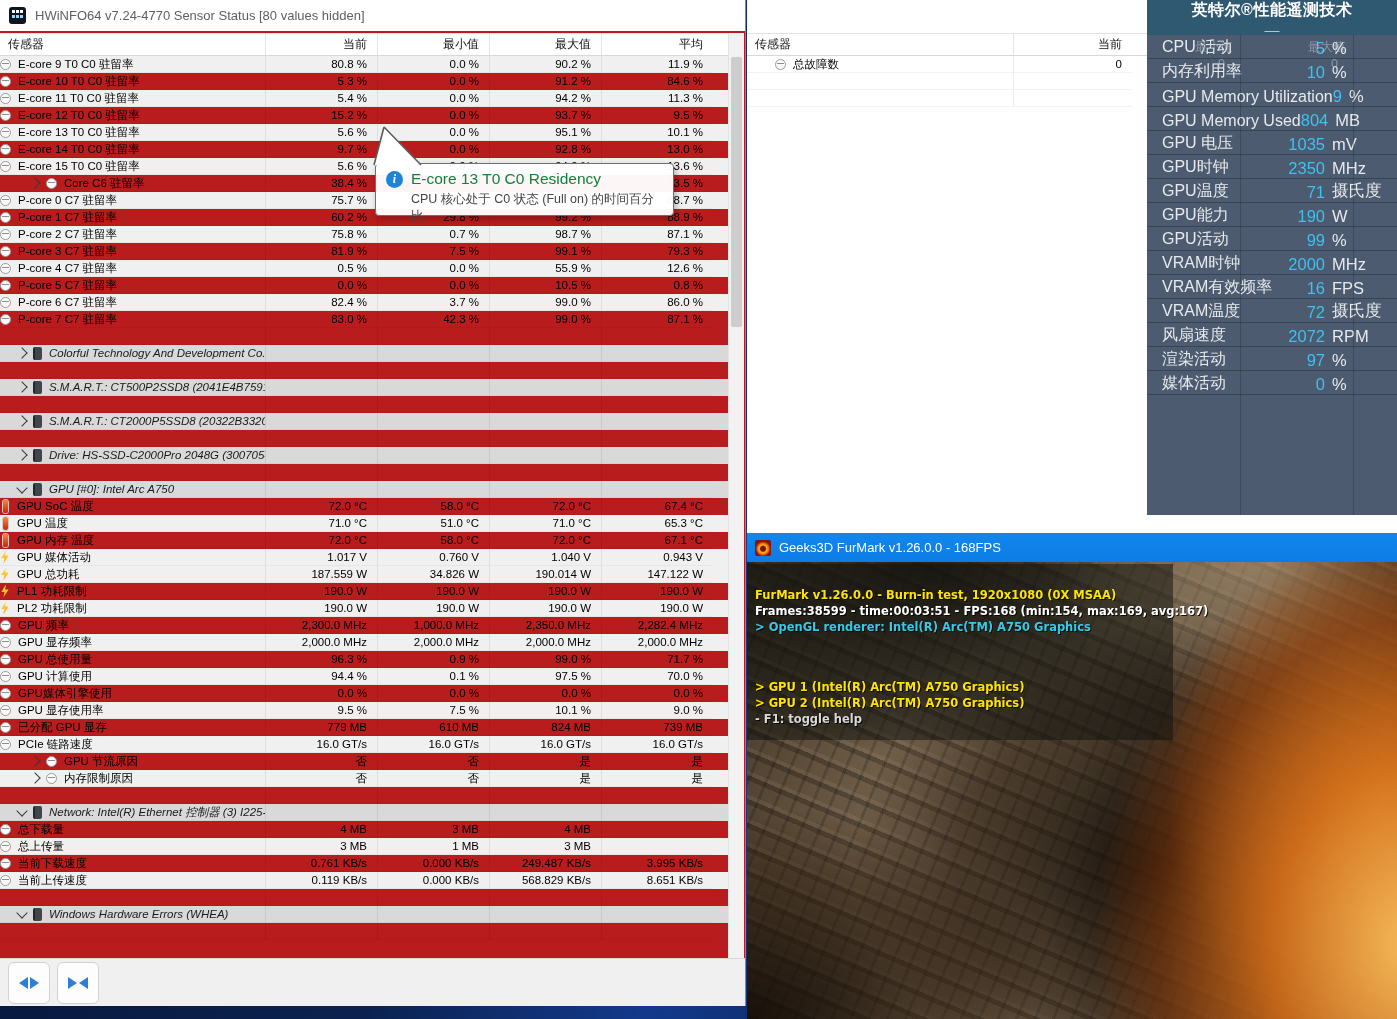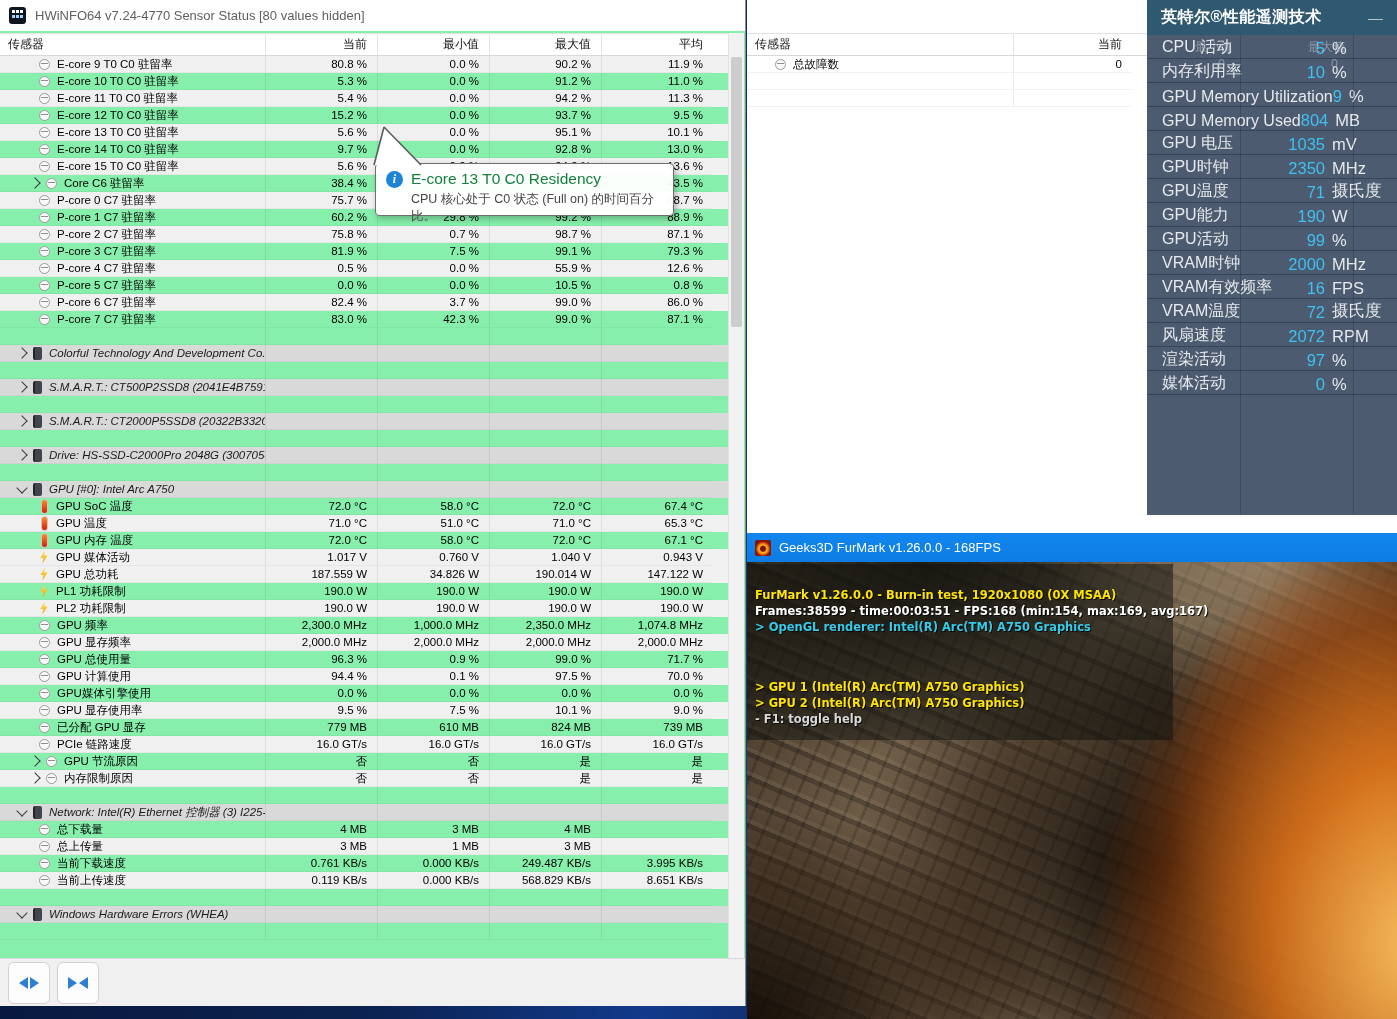--- a/index.html
+++ b/index.html
@@ -2,21 +2,21 @@
 <html><head>
 <meta charset="utf-8">
 <style>
   html,body{margin:0;padding:0;}
   body{
     width:1397px;height:1019px;position:relative;overflow:hidden;
     font-family:"Liberation Sans","DejaVu Sans",sans-serif;
     background:linear-gradient(105deg,#071333 0%,#0b2250 38%,#123a8c 55%,#0a1c44 75%,#061027 100%);
   }
   
-  #left-window{position:absolute;left:0;top:0;width:746px;height:1006px;background:#86efac;border-right:1px solid #8a8a8a;box-sizing:border-box;}
+  #left-window{position:absolute;left:0;top:0;width:746px;height:1006px;background:#b91c1c;border-right:1px solid #8a8a8a;box-sizing:border-box;}
   .titlebar{height:31px;display:flex;align-items:center;padding-left:9px;background:#fff;}
   .hwinfo-ico{width:17px;height:17px;border-radius:3px;background:#10161f;margin-right:9px;position:relative;flex:none;}
   .hwinfo-ico::after{content:"";position:absolute;left:3px;top:3px;width:11px;height:8px;
     background:
       linear-gradient(#fff,#fff) 0 0/3px 3px no-repeat, linear-gradient(#fff,#fff) 4px 0/3px 3px no-repeat, linear-gradient(#fff,#fff) 8px 0/3px 3px no-repeat,
       linear-gradient(#9fd3ff,#9fd3ff) 0 5px/3px 3px no-repeat, linear-gradient(#9fd3ff,#9fd3ff) 4px 5px/3px 3px no-repeat, linear-gradient(#9fd3ff,#9fd3ff) 8px 5px/3px 3px no-repeat;}
   .title-text{font-size:13px;color:#5f5f5f;}
   .hdr-row{position:absolute;left:0;top:33px;height:23px;width:730px;display:flex;border-top:1px solid #e3e3e3;border-bottom:1px solid #d8d8d8;background:#fff;box-sizing:border-box;font-size:12px;color:#111;}
   .hdr-label{width:265px;padding-left:8px;display:flex;align-items:center;box-sizing:border-box;}
   .hdr-val{width:112px;display:flex;align-items:center;justify-content:flex-end;padding-right:10px;box-sizing:border-box;border-left:1px solid #e4e4e4;}
@@ -32,21 +32,21 @@
   .chev.d{transform:rotate(45deg);margin:-3px 7px 0 10px;}
   .ic{flex:none;display:inline-block;margin-right:7px;}
   .ic-gauge{width:11px;height:11px;border:1.5px solid #9b9b9b;border-radius:50%;background:#fafafa;box-sizing:border-box;position:relative;}
   .ic-gauge::after{content:"";position:absolute;left:1px;right:1px;top:3.2px;height:1.6px;background:#8f8f8f;}
   .ic-chip{width:9px;height:13px;background:#41454c;border-radius:2px;border-left:2px solid #23262b;box-sizing:border-box;}
   .ic-thermo{width:5px;height:13px;border-radius:3px;background:linear-gradient(#ff8a2a,#d61f06);box-shadow:0 0 0 1px #c9c9c9;margin-left:3px;margin-right:9px;}
   .ic-bolt{width:10px;height:13px;background:linear-gradient(#ffe14d,#f0a212);clip-path:polygon(58% 0,14% 58%,44% 58%,34% 100%,86% 38%,52% 38%);filter:drop-shadow(0 0 .5px #a06c00);}
   .ic-fan{width:12px;height:12px;position:relative;}
   .ic-fan::before,.ic-fan::after{content:"";position:absolute;left:5px;top:0;width:2.6px;height:12px;background:#1d1d1d;border-radius:1px;}
   .ic-fan::after{transform:rotate(90deg);}
-  .ind-data{padding-left:39px;}
+  .ind-data{}
   .ind-chev{padding-left:21px;}
   .ind-sect{padding-left:8px;}
   
   #left-scroll{position:absolute;right:1px;top:33px;width:15px;height:925px;background:#f2f2f2;border-left:1px solid #e2e2e2;}
   #left-thumb{position:absolute;left:2px;top:24px;width:11px;height:270px;background:#cdcdcd;border-radius:2px;}
   
   #left-toolbar{position:absolute;left:0;top:958px;width:745px;height:48px;background:#f0f0f0;border-top:1px solid #d9d9d9;display:flex;align-items:center;padding-left:8px;box-sizing:border-box;gap:7px;}
   .tb-btn{width:40px;height:40px;background:#fdfdfd;border:1px solid #d2d2d2;border-radius:6px;display:flex;align-items:center;justify-content:center;gap:2px;}
   .tri{width:0;height:0;border-top:6px solid transparent;border-bottom:6px solid transparent;}
   .tri.l{border-right:9px solid #2e7fd4;}
@@ -62,21 +62,21 @@
   #right-window{position:absolute;left:747px;top:0;width:650px;height:533px;background:#fff;}
   #right-hdr{position:absolute;left:0;top:33px;width:400px;height:23px;display:flex;border-top:1px solid #e3e3e3;border-bottom:1px solid #d8d8d8;box-sizing:border-box;font-size:12px;color:#111;}
   .rhdr-label{width:266px;padding-left:8px;display:flex;align-items:center;box-sizing:border-box;}
   .rhdr-val{width:119px;display:flex;align-items:center;justify-content:flex-end;padding-right:10px;box-sizing:border-box;border-left:1px solid #e4e4e4;}
   #right-rows{position:absolute;left:0;top:56px;width:385px;}
   .rrow{display:flex;height:17px;font-size:11.5px;box-sizing:border-box;}
   .rrow .cl{width:266px;display:flex;align-items:center;padding-left:28px;box-sizing:border-box;border-bottom:1px solid rgba(0,0,0,0.05);}
   .rrow .cv{width:119px;display:flex;align-items:center;justify-content:flex-end;padding-right:10px;box-sizing:border-box;border-left:1px solid rgba(0,0,0,0.07);border-bottom:1px solid rgba(0,0,0,0.05);}
   
   #intel-panel{position:absolute;left:1147px;top:0;width:250px;height:515px;z-index:50;}
-  #intel-hdr{height:35px;background:#2f5871;display:flex;align-items:center;justify-content:space-between;padding:0 14px;box-sizing:border-box;}
+  #intel-hdr{height:35px;background:#2f5871;display:flex;align-items:center;justify-content:space-between;padding:0 14px;box-sizing:border-box;flex-direction:column;}
   #intel-title{color:#fff;font-size:16px;font-weight:bold;letter-spacing:.5px;}
   #intel-min{color:#b9c4cc;font-size:15px;line-height:10px;}
   #intel-body{position:relative;height:480px;background:rgba(70,86,106,0.97);}
   .irow{height:24px;display:flex;align-items:flex-end;padding:0 13px 0 15px;box-sizing:border-box;border-bottom:1px solid rgba(30,40,52,0.45);}
   .irow .lbl{color:#e6e9ed;font-size:16px;flex:1;white-space:nowrap;}
   .irow .val{color:#3fc0f0;font-size:16.5px;text-align:right;white-space:nowrap;}
   .irow .unit{color:#e6e9ed;font-size:16.5px;width:52px;margin-left:7px;white-space:nowrap;}
   #intel-ghost{position:absolute;left:0;top:0;width:100%;height:100%;pointer-events:none;}
   .ghost{position:absolute;color:rgba(190,200,210,0.55);font-size:12.5px;}
   .gline{position:absolute;top:0;bottom:0;width:1px;background:rgba(15,25,35,0.25);}
@@ -127,21 +127,21 @@
         <div class="cell-val">11.9 %</div>
       </div>
       <div class="srow">
         <div class="cell-label ind-data">
           <span class="ic ic-gauge"></span>
           <span>E-core 10 T0 C0 驻留率</span>
         </div>
         <div class="cell-val">5.3 %</div>
         <div class="cell-val">0.0 %</div>
         <div class="cell-val">91.2 %</div>
-        <div class="cell-val">11.0 %</div>
+        <div class="cell-val">84.6 %</div>
       </div>
       <div class="srow gray">
         <div class="cell-label ind-data">
           <span class="ic ic-gauge"></span>
           <span>E-core 11 T0 C0 驻留率</span>
         </div>
         <div class="cell-val">5.4 %</div>
         <div class="cell-val">0.0 %</div>
         <div class="cell-val">94.2 %</div>
         <div class="cell-val">11.3 %</div>
@@ -448,21 +448,21 @@
         <div class="cell-val">190.0 W</div>
       </div>
       <div class="srow">
         <div class="cell-label ind-data">
           <span class="ic ic-gauge"></span>
           <span>GPU 频率</span>
         </div>
         <div class="cell-val">2,300.0 MHz</div>
         <div class="cell-val">1,000.0 MHz</div>
         <div class="cell-val">2,350.0 MHz</div>
-        <div class="cell-val">1,074.8 MHz</div>
+        <div class="cell-val">2,282.4 MHz</div>
       </div>
       <div class="srow gray">
         <div class="cell-label ind-data">
           <span class="ic ic-gauge"></span>
           <span>GPU 显存频率</span>
         </div>
         <div class="cell-val">2,000.0 MHz</div>
         <div class="cell-val">2,000.0 MHz</div>
         <div class="cell-val">2,000.0 MHz</div>
         <div class="cell-val">2,000.0 MHz</div>

